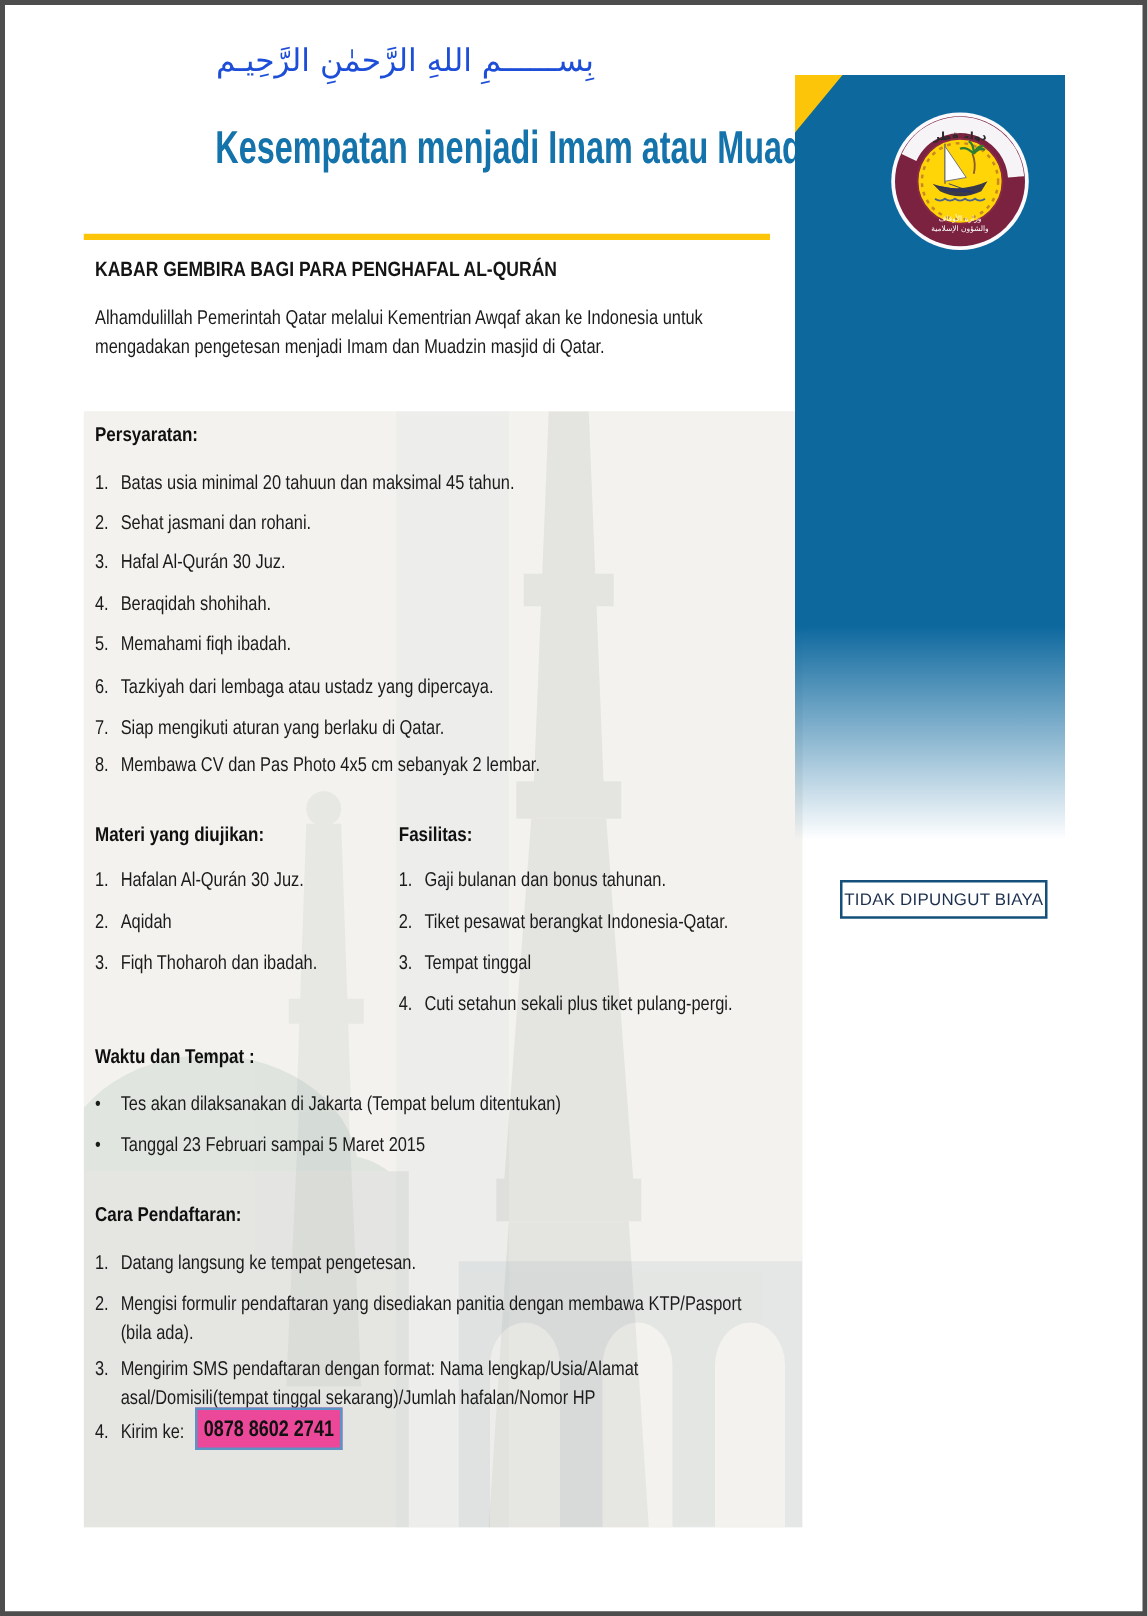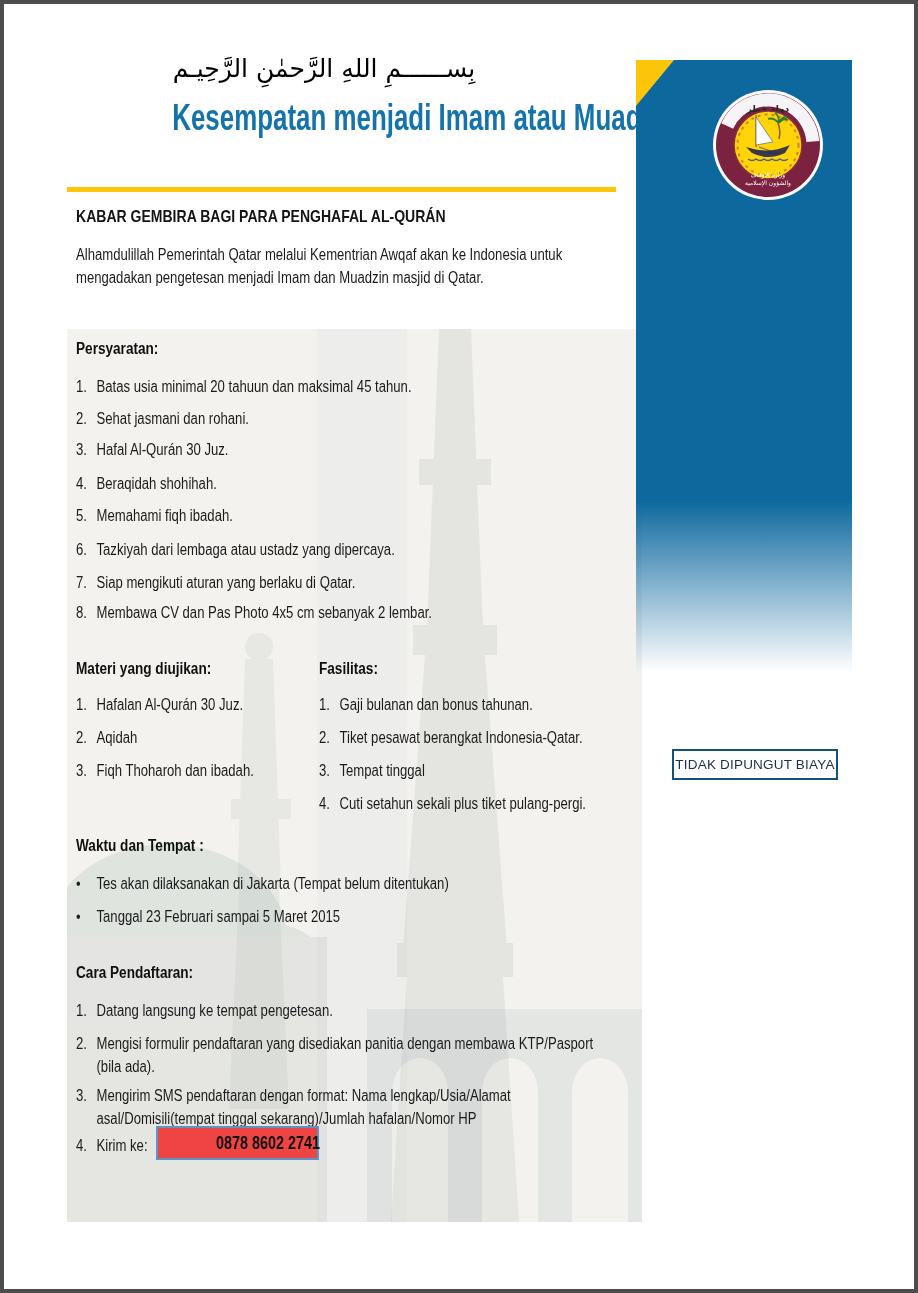--- a/index.html
+++ b/index.html
@@ -9,23 +9,22 @@
     box-sizing:border-box;
     border:4px solid #4d4d4d;
     background:#ffffff;
     font-family:"Liberation Sans", sans-serif;
     overflow:hidden;
   }
   .sq{display:inline-block;transform:scaleX(.7);transform-origin:50% 50%;white-space:nowrap;}
 
   .basmala{
     position:absolute;left:60px;top:30px;width:520px;
-    text-align:center;font-size:25px;color:#000000;
+    text-align:center;font-size:25px;color:#1d4ed8;
     font-family:"DejaVu Sans", sans-serif;
-    margin-top:20px;
   }
   .title-line{
     position:absolute;left:60px;width:556px;text-align:center;
     font-size:37px;font-weight:bold;color:#1573ab;line-height:44px;
   }
   .rule{
     position:absolute;left:63px;top:183px;width:549px;height:5px;
     background:#fdc50a;
   }
   .subhead{
@@ -51,43 +50,43 @@
     position:absolute;left:72px;width:660px;
     display:flex;
     font-size:16px;line-height:23px;color:#1b1b1b;
     transform:scaleX(.82);transform-origin:0 0;
   }
   .li .num{flex:0 0 25px;}
   .li .txt{flex:1;}
   .li.right{left:315px;width:380px;}
   .phonebox{
     position:absolute;left:152px;top:1122px;width:114px;height:30px;
-    border:2px solid #5b95c5;background:#ef4444;
-    display:flex;align-items:center;padding-left:45px;
+    border:2px solid #5b95c5;background:#ec4899;
+    display:flex;align-items:center;justify-content:center;
   }
   .phonebox span{
     font-size:18px;font-weight:bold;color:#111;
     transform:scaleX(.8);white-space:nowrap;
   }
   .band{
     position:absolute;left:632px;top:56px;width:216px;height:612px;
     background:linear-gradient(180deg,#0d689e 0%,#0d689e 72%,rgba(255,255,255,0) 100%);
   }
   .band-triangle{
     position:absolute;left:0;top:0;width:0;height:0;
     border-top:46px solid #fdc50a;
     border-right:38px solid transparent;
   }
   .emblem{
     position:absolute;left:708px;top:85px;width:112px;height:112px;
   }
   .nofee{
     position:absolute;left:668px;top:700px;width:166px;height:31px;
     box-sizing:border-box;border:2px solid #15507a;background:#ffffff;
-    display:flex;align-items:center;justify-content:center;margin-top:45px;
+    display:flex;align-items:center;justify-content:center;
   }
   .nofee span{
     font-size:13.5px;color:#1c2f4e;letter-spacing:.2px;white-space:nowrap;
   }
 </style>
 </head>
 <body>
 
 <div class="page">
 

